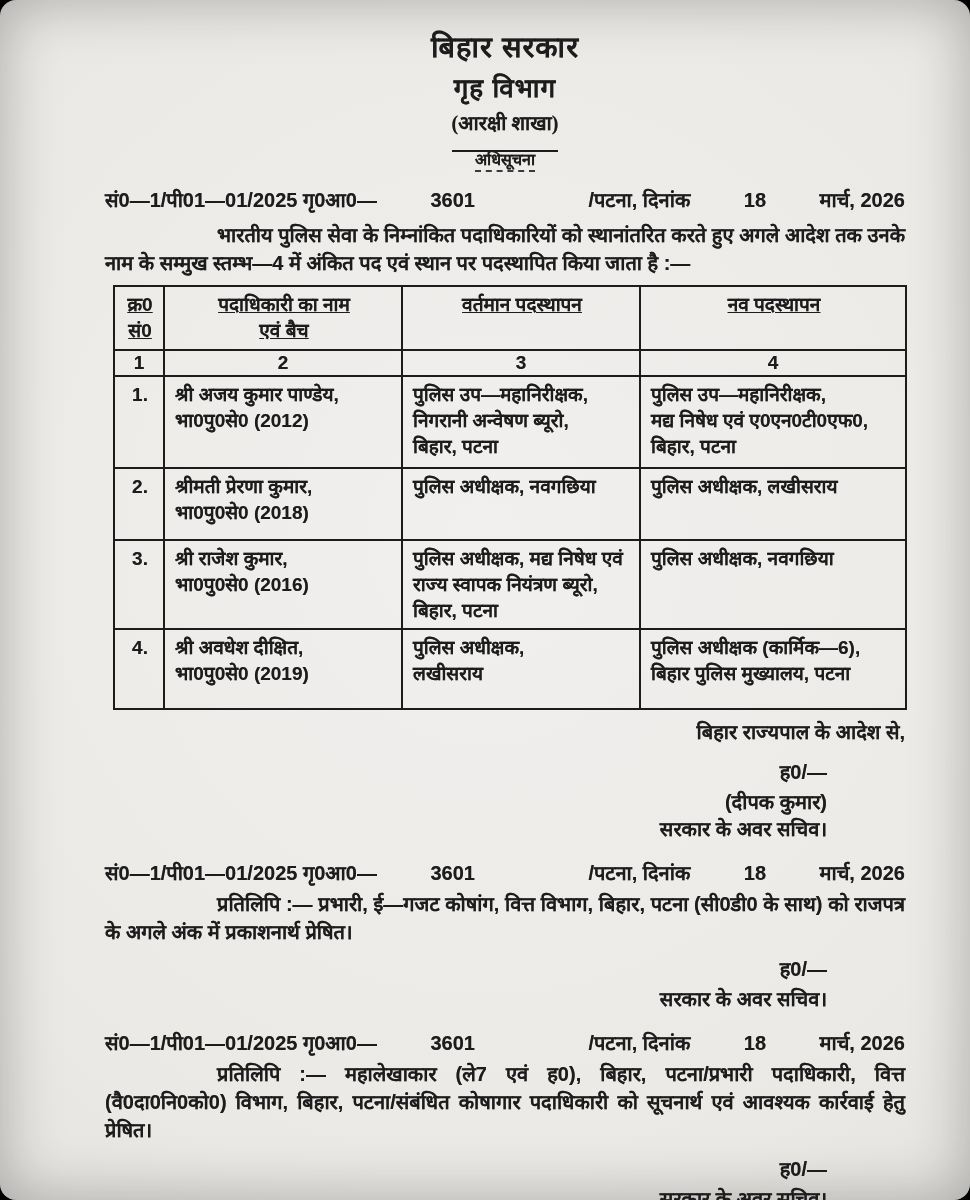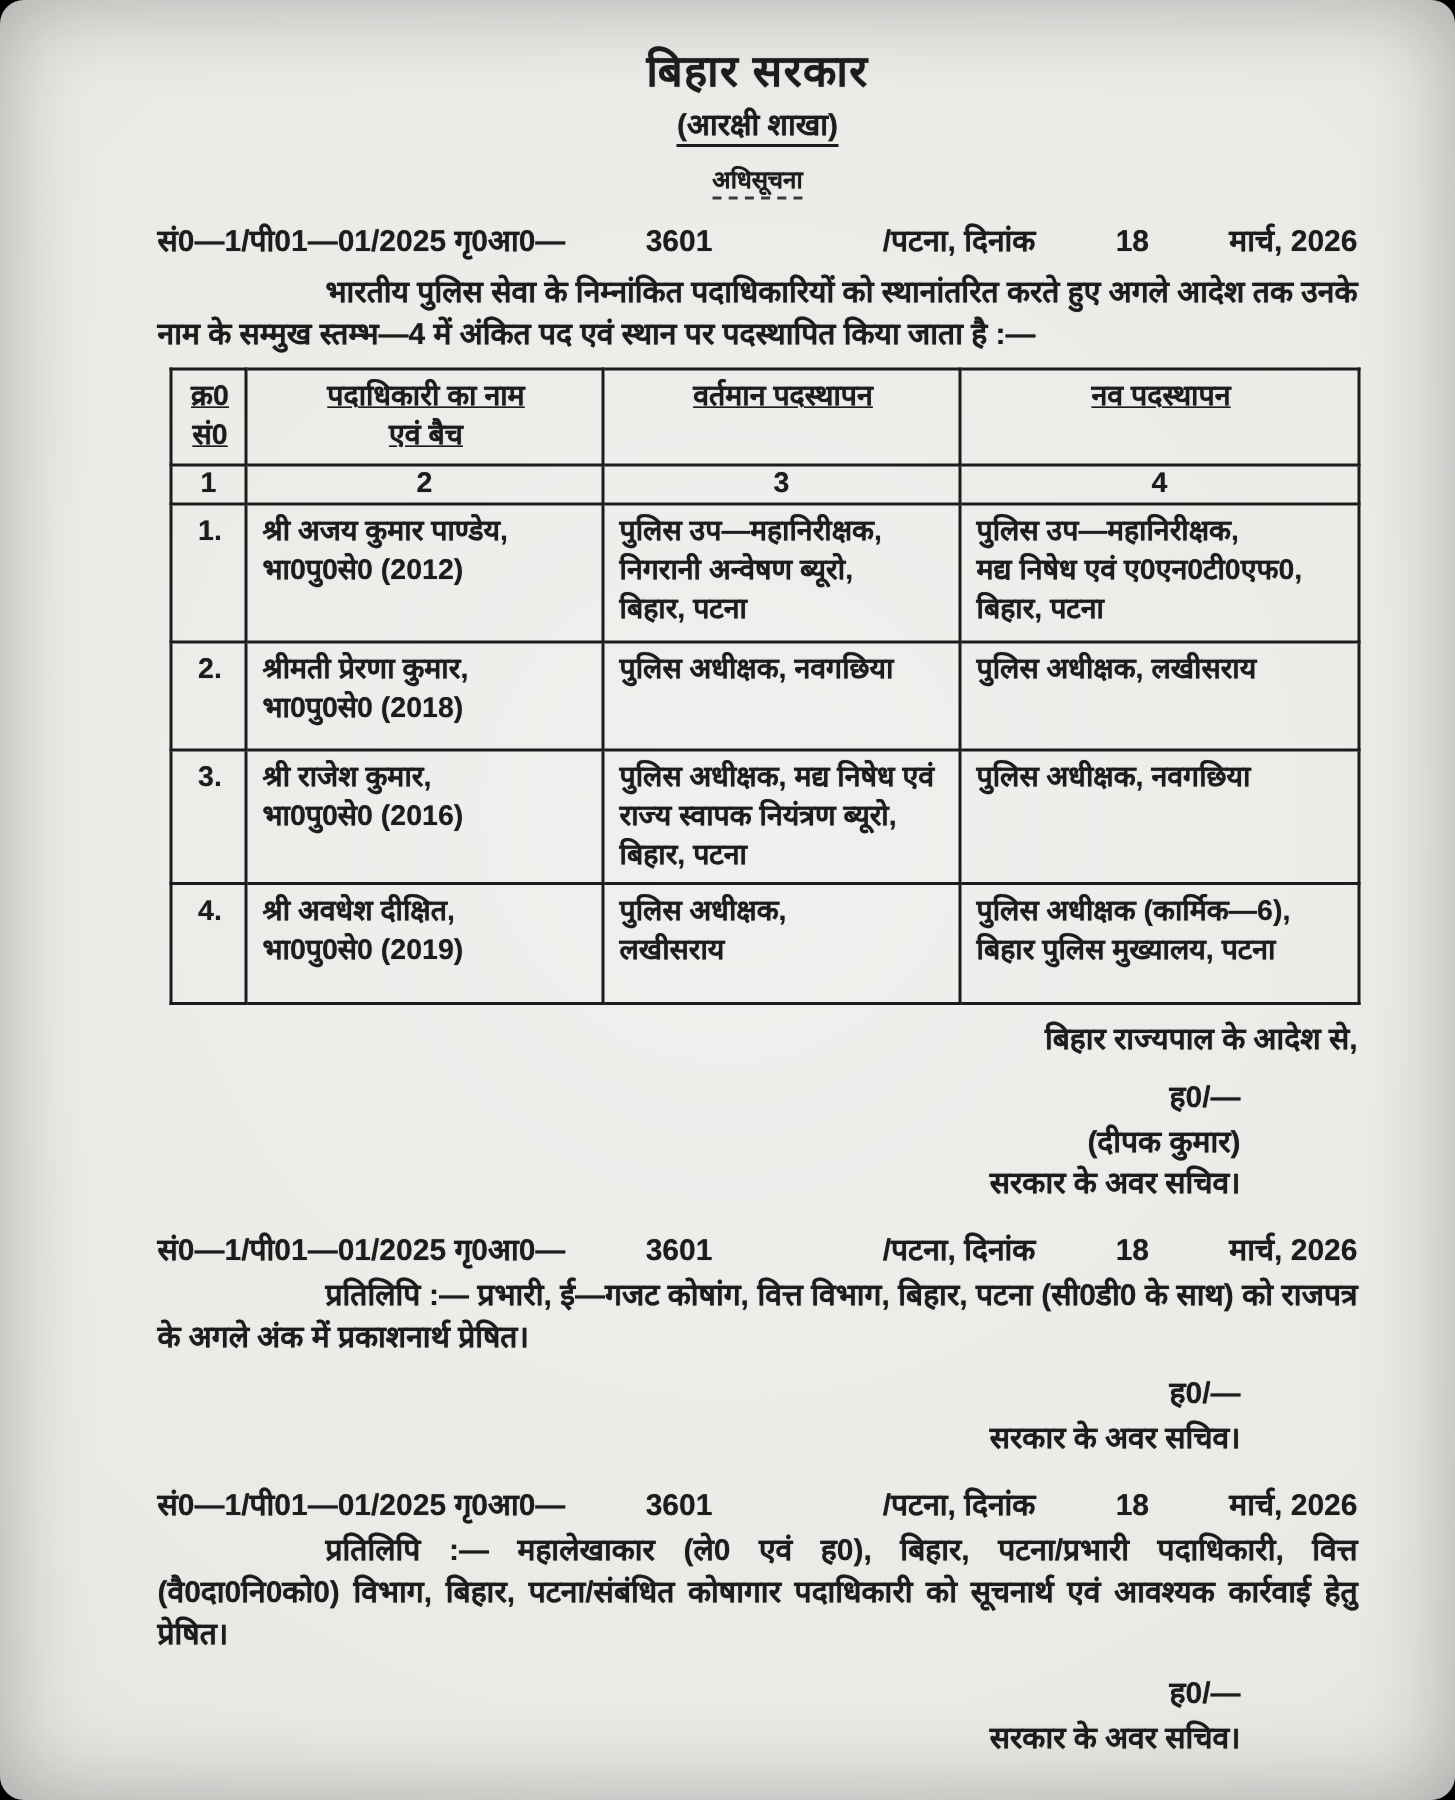--- a/index.html
+++ b/index.html
@@ -16,21 +16,21 @@
     border-radius: 16px;
     overflow: hidden;
     box-shadow: inset 0 0 60px rgba(0,0,0,0.28);
     padding: 26px 65px 8px 105px;
     text-shadow: 0 0 0.6px rgba(20,20,20,0.55);
   }
   .center { text-align: center; }
   .hdr-title      { font-size: 29px; font-weight: 700; letter-spacing: 1px; }
   .hdr-dept       { font-size: 26px; font-weight: 700; margin-top: 4px; letter-spacing: 1px; }
   .hdr-branch     { font-size: 20px; font-weight: 700; margin-top: 4px; }
-  .hdr-branch span{ border-bottom: 2px solid #1c1c1c; padding-bottom: 1px; }
+  .hdr-branch span{ border-bottom: 2px solid #1c1c1c; padding-bottom: 16px; font-family: Liberation Serif, serif; }
   .hdr-notif      { font-size: 16px; font-weight: 700; margin-top: 12px; }
   .hdr-notif span { border-bottom: 2px dashed #3a3a3a; padding-bottom: 2px; }
 
   .ref-line {
     display: flex; justify-content: space-between; align-items: baseline;
     font-size: 20px; font-weight: 700; margin-top: 16px;
   }
   .ref-line .num { padding-right: 60px; }
 
   .para {
@@ -67,20 +67,21 @@
     text-align: right; font-size: 20px; font-weight: 700; line-height: 27px;
   }
   .sig-block .sd { margin-bottom: 3px; }
 </style>
 </head>
 <body>
 
 <div class="page">
 
   <div class="center hdr-title">बिहार सरकार</div>
+  <div class="center hdr-dept">गृह विभाग</div>
   <div class="center hdr-branch"><span>(आरक्षी शाखा)</span></div>
   <div class="center hdr-notif"><span>अधिसूचना</span></div>
 
   <div class="ref-line">
     <span>सं0—1/पी01—01/2025 गृ0आ0—</span>
     <span class="num">3601</span>
     <span>/पटना, दिनांक</span>
     <span>18</span>
     <span>मार्च, 2026</span>
   </div>
@@ -172,20 +173,20 @@
   </div>
 
   <div class="ref-line">
     <span>सं0—1/पी01—01/2025 गृ0आ0—</span>
     <span class="num">3601</span>
     <span>/पटना, दिनांक</span>
     <span>18</span>
     <span>मार्च, 2026</span>
   </div>
 
-  <div class="para indent" style="margin-top:4px">प्रतिलिपि :— महालेखाकार (ले0 एवं ह0), बिहार, पटना/प्रभारी पदाधिकारी, वित्त (वै0दा0नि0को0) विभाग, बिहार, पटना/संबंधित कोषागार पदाधिकारी को सूचनार्थ एवं आवश्यक कार्रवाई हेतु प्रेषित।</div>
+  <div class="para indent" style="margin-top:4px">प्रतिलिपि :— महालेखाकार (ले7 एवं ह0), बिहार, पटना/प्रभारी पदाधिकारी, वित्त (वै0दा0नि0को0) विभाग, बिहार, पटना/संबंधित कोषागार पदाधिकारी को सूचनार्थ एवं आवश्यक कार्रवाई हेतु प्रेषित।</div>
 
   <div class="sig-block" style="margin-top:12px">
     <div class="sd">ह0/—</div>
     <div>सरकार के अवर सचिव।</div>
   </div>
 
 </div>
 
 </body></html>

